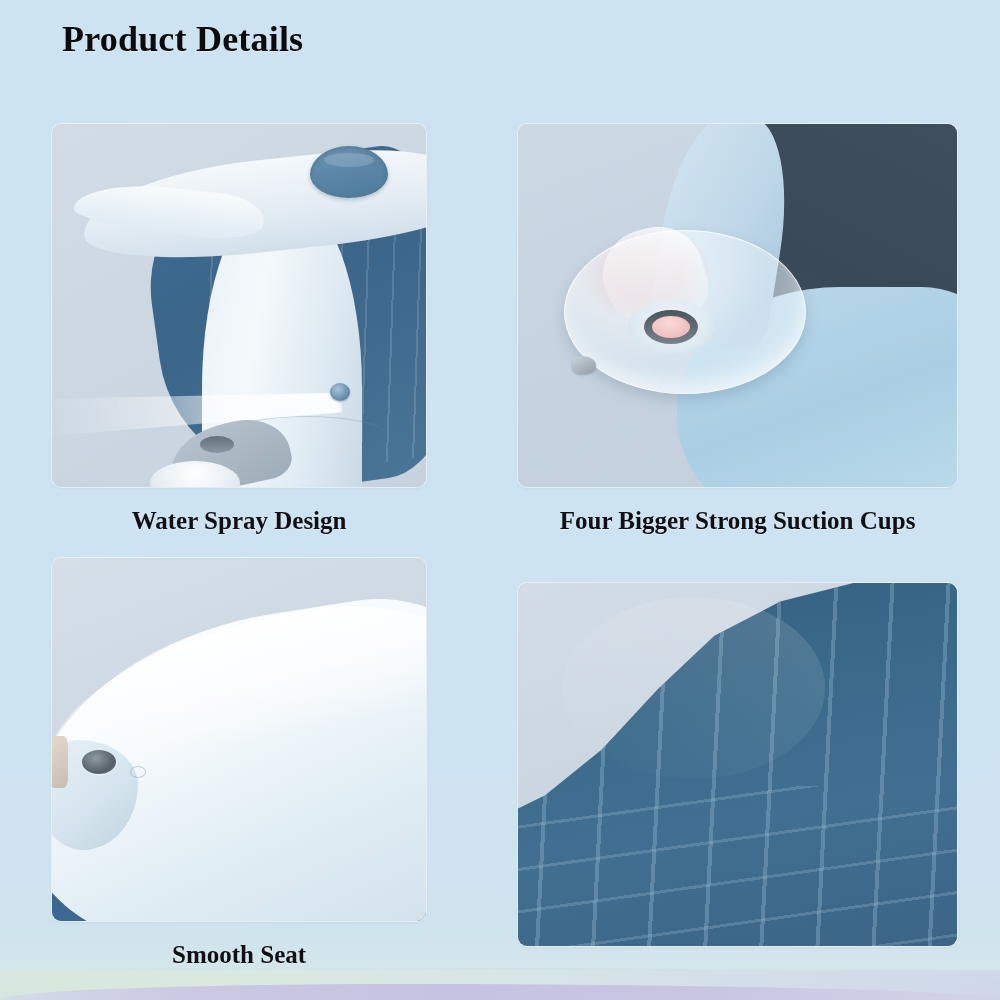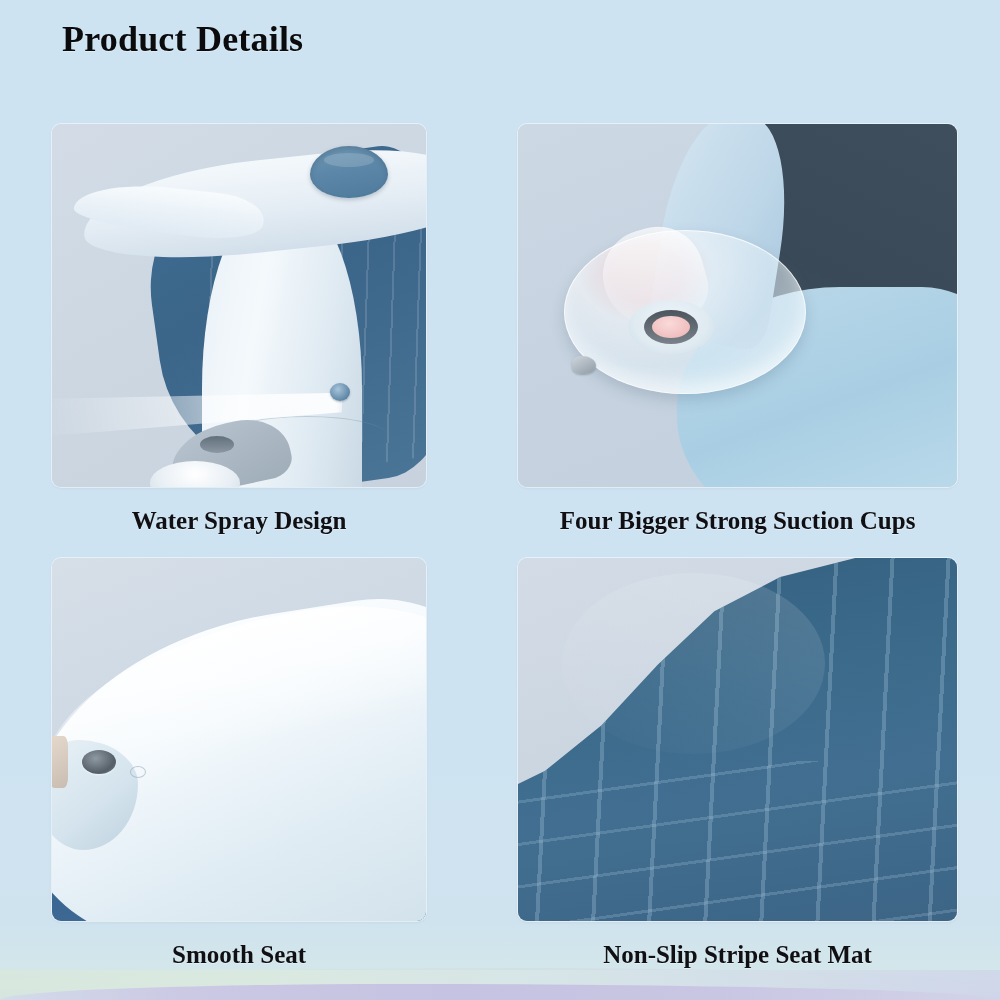--- a/index.html
+++ b/index.html
@@ -319,21 +319,20 @@
         </div>
         <div class="caption">Smooth Seat</div>
       </div>
 
       <div class="cell wide">
         <div class="panel p4">
           <div class="mat"></div>
           <div class="mat-low"></div>
           <div class="gloss"></div>
         </div>
-        <div class="caption">Non-Slip Stripe Seat Mat</div>
       </div>
 
     </div>
   </div>
 
   <div class="band-wave"></div>
   <div class="band-green"></div>
   <div class="band-purple"></div>
 
 </div>

